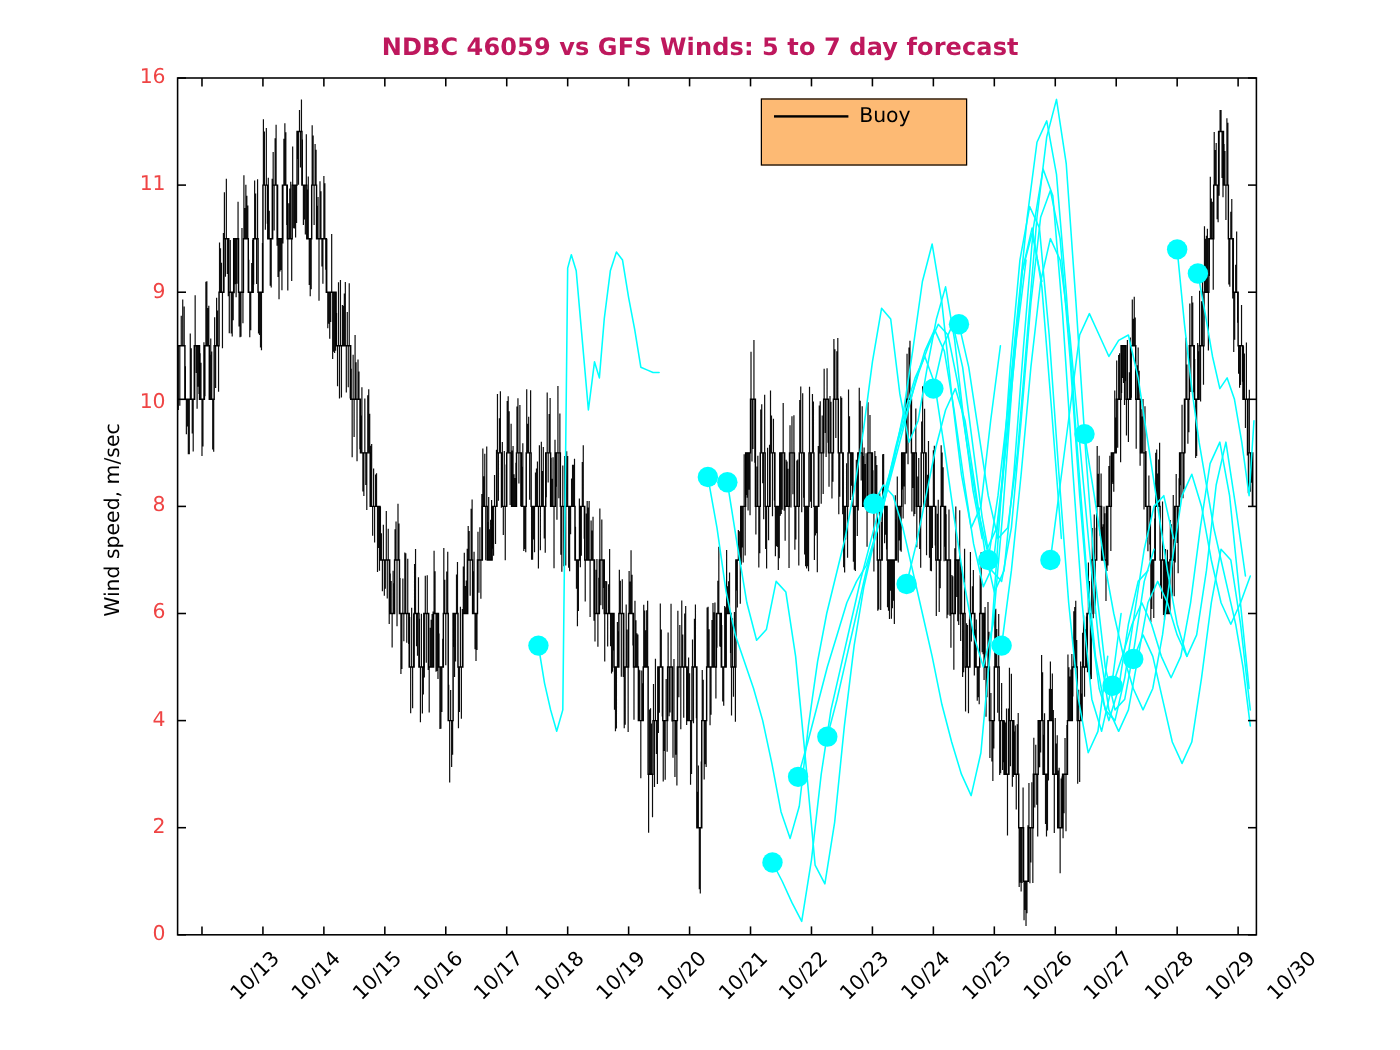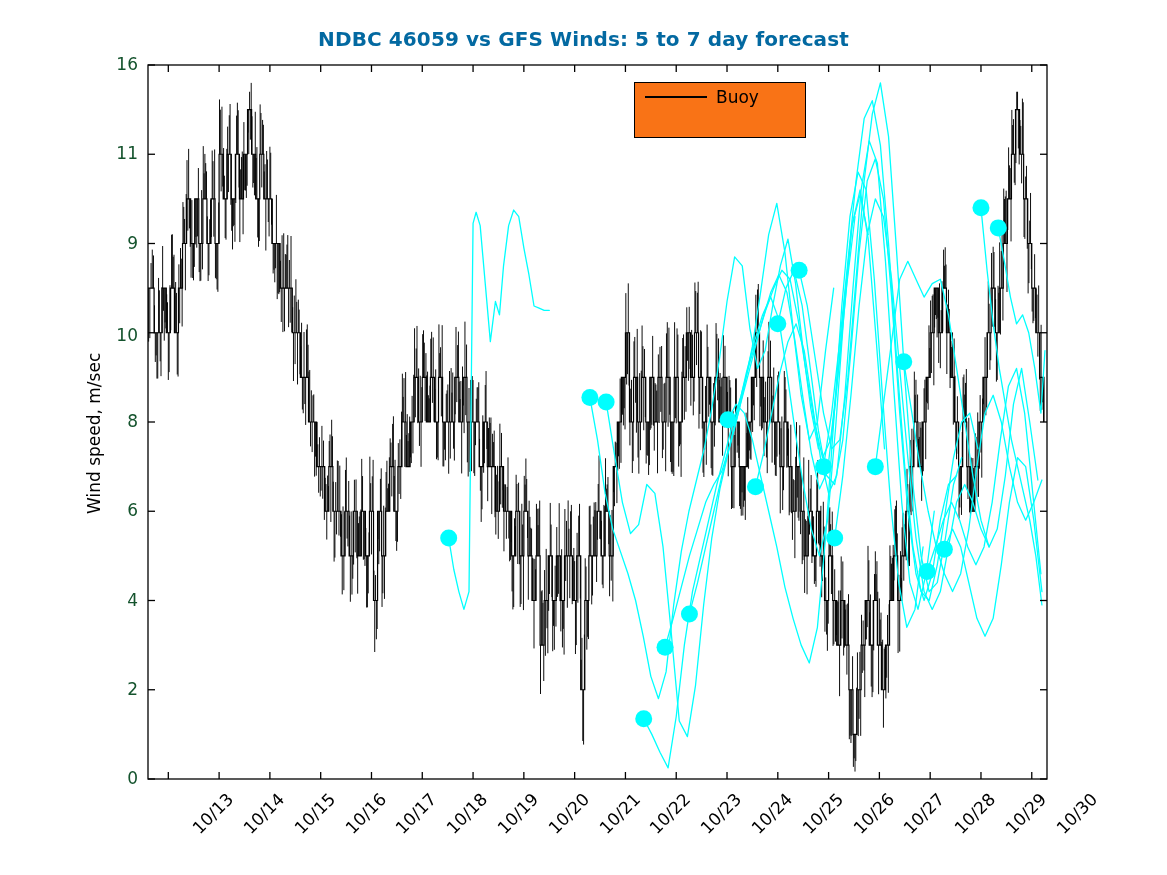--- a/index.html
+++ b/index.html
@@ -1,38 +1,38 @@
 <!DOCTYPE html>
 <html><head>
 <meta charset="utf-8">
 <title>NDBC 46059 vs GFS Winds</title>
 <style>
   html,body{margin:0;padding:0;background:#ffffff;}
   body{width:1167px;height:875px;font-family:"DejaVu Sans","Liberation Sans",sans-serif;}
   #figure{position:relative;width:1167px;height:875px;background:#ffffff;overflow:hidden;}
   #chart-title{
     position:absolute;left:0;top:27px;width:1167px;text-align:center;
-    font-size:20px;font-weight:bold;color:#0369a1;letter-spacing:0.1px;
+    font-size:20px;font-weight:bold;color:#be185d;letter-spacing:0.1px;
   }
   #plot-svg{position:absolute;left:0;top:0;}
   .ytick-label{
-    position:absolute;text-align:right;font-size:17px;color:#14532d;
+    position:absolute;text-align:right;font-size:17px;color:#ef4444;
     width:42px;
   }
   .xtick-label{
     position:absolute;font-size:17px;color:#000;
     transform-origin:right top;transform:rotate(-45deg);
     white-space:nowrap;text-align:right;
   }
   #ylabel{
     position:absolute;font-size:17px;color:#000;white-space:nowrap;
     transform-origin:left top;transform:rotate(-90deg);
   }
   #legend-box{
-    position:absolute;background:#f97316;border:1px solid #000;
+    position:absolute;background:#fdba74;border:1px solid #000;
     box-sizing:border-box;
   }
   .legend-row{display:flex;align-items:center;height:26px;}
   .legend-swatch{width:62px;height:2px;margin:0 9px 0 10px;flex:0 0 auto;}
   .legend-text{font-size:17px;color:#000;line-height:1;}
 </style>
 </head>
 <body>
 
 <div id="figure">

